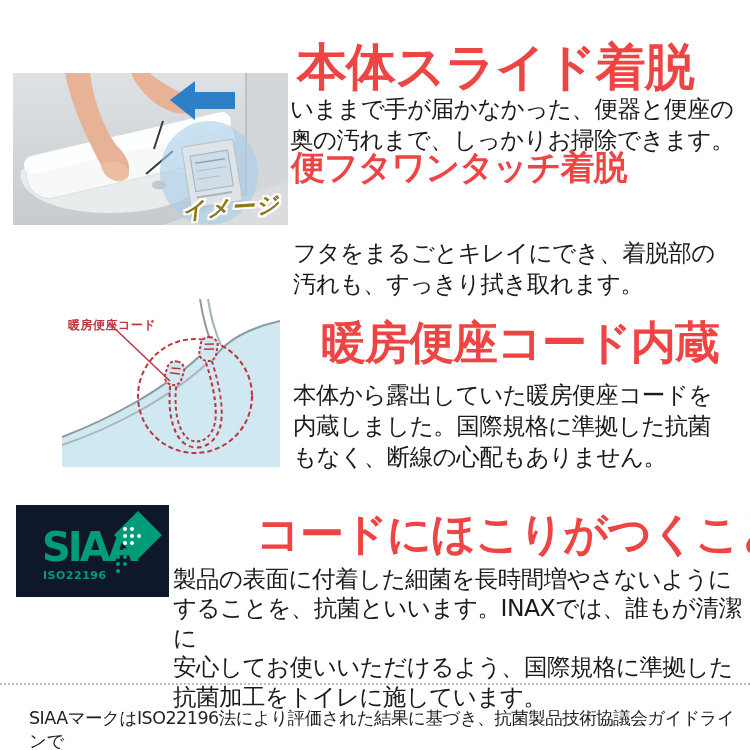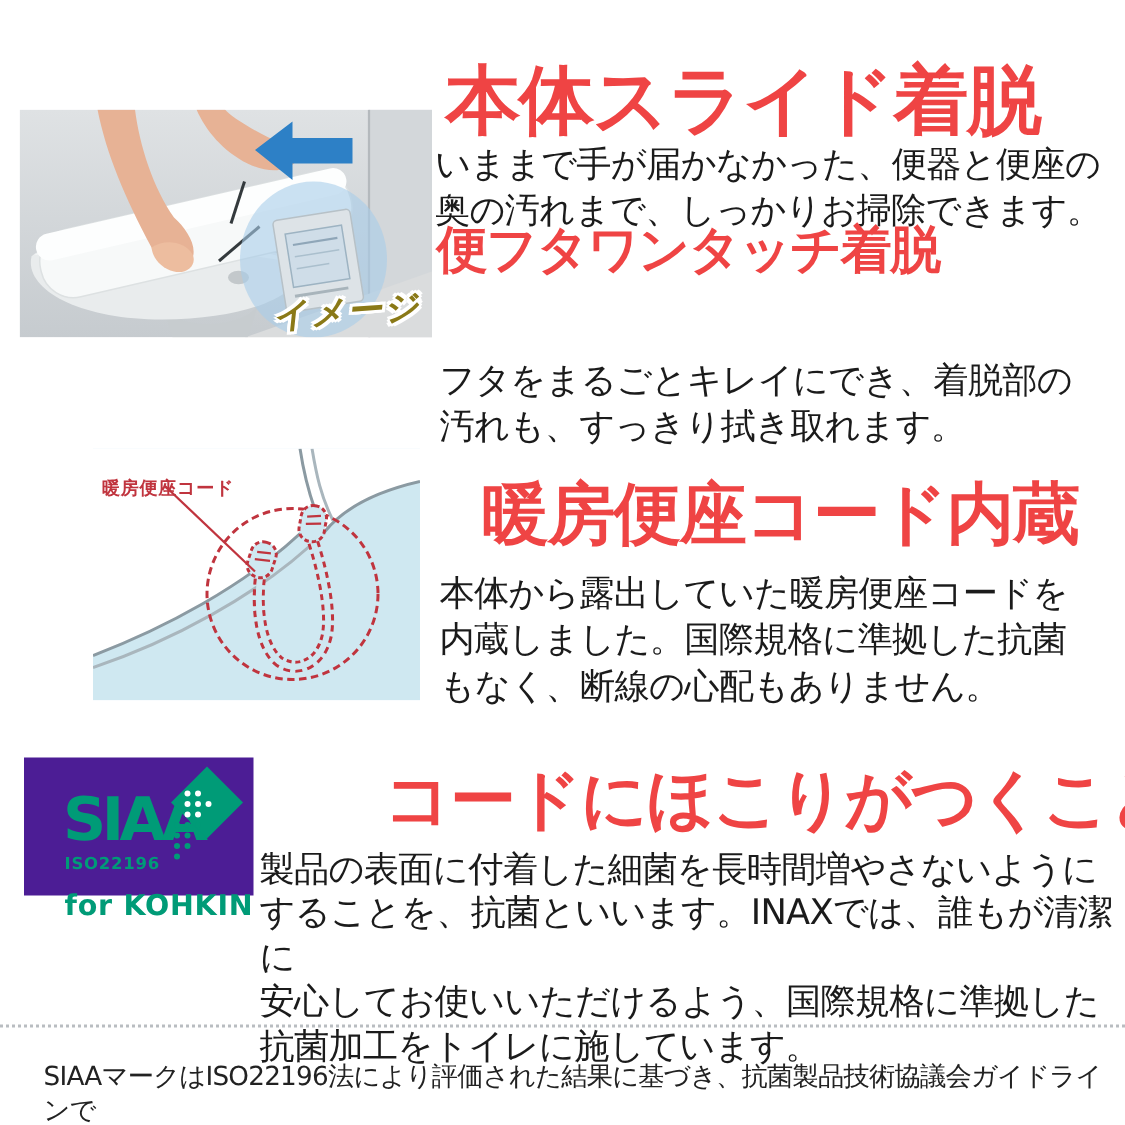--- a/index.html
+++ b/index.html
@@ -38,21 +38,21 @@
       0 -2px 0 #fff,0 2px 0 #fff,-2px 0 0 #fff,2px 0 0 #fff;
   }
   #cord-label{
     position:absolute;left:6px;top:18px;
     font-size:12px;font-weight:700;color:#c0343e;letter-spacing:0.5px;
     white-space:nowrap;
   }
 
   #siaa-logo{
     position:absolute;left:16px;top:505px;width:153px;height:92px;
-    background:#4c1d95;
+    background:#0f172a;
   }
   #siaa-name{
     position:absolute;left:26px;top:22px;font-size:40px;font-weight:800;
     color:#009b77;letter-spacing:-3px;line-height:1;
   }
   #siaa-iso{
     position:absolute;left:27px;top:64px;font-size:11px;font-weight:800;
     color:#009b77;letter-spacing:0.5px;
   }
   #siaa-kohkin{
@@ -165,21 +165,20 @@
 
 <h1 class="sec-title" id="title-4">コードにほこりがつくこと</h1>
 <p class="sec-body" id="body-4">製品の表面に付着した細菌を長時間増やさないように
 することを、抗菌といいます。INAXでは、誰もが清潔に
 安心してお使いいただけるよう、国際規格に準拠した
 抗菌加工をトイレに施しています。</p>
 
 <div id="siaa-logo">
   <span id="siaa-name">SIAA</span>
   <span id="siaa-iso">ISO22196</span>
-  <span id="siaa-kohkin">for KOHKIN</span>
   <svg id="siaa-diamond" width="58" height="66" viewBox="0 0 58 66">
     <polygon points="33,2 57,26 33,50 9,26" fill="#009b77"></polygon>
     <g fill="#ffffff">
       <circle cx="20" cy="20" r="2"></circle>
         <circle cx="27" cy="20" r="2"></circle>
       <circle cx="20" cy="27" r="2"></circle>
         <circle cx="27" cy="27" r="2"></circle>
         <circle cx="34" cy="27" r="2"></circle>
       <circle cx="20" cy="34" r="2"></circle>
         <circle cx="27" cy="34" r="2"></circle>

